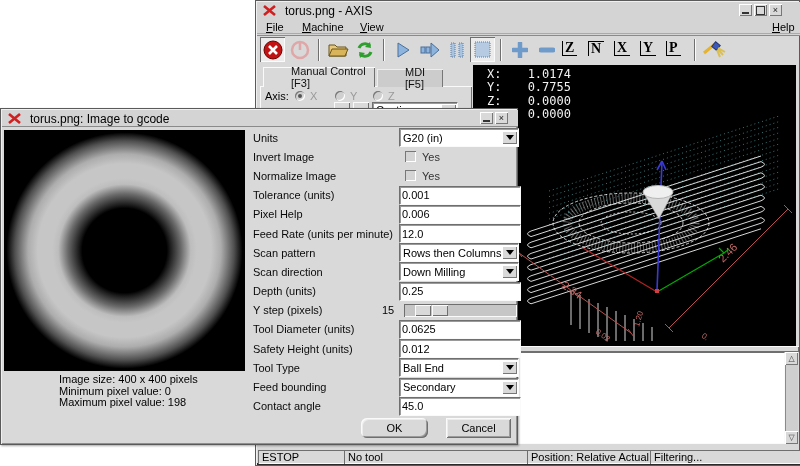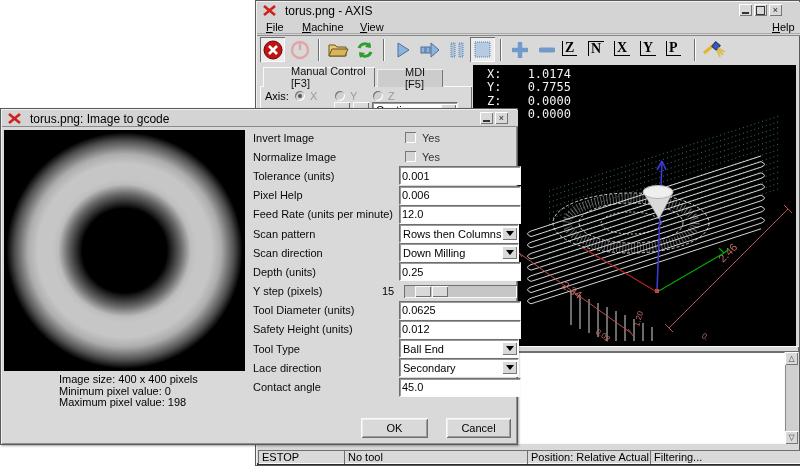--- a/index.html
+++ b/index.html
@@ -320,20 +320,29 @@
   </div>
 
   <div class="abs" style="left:58px;top:265px;line-height:11.6px;color:#000;">
     <div>Image size: 400 x 400 pixels</div>
     <div>Minimum pixel value: 0</div>
     <div>Maximum pixel value: 198</div>
   </div>
 
   <div class="abs" style="left:252px;top:19px;width:264px;">
 
+    <div class="formrow">
+      <span class="rowlabel">Units</span>
+      <div class="ctrl combo">
+        <span class="txt">G20 (in)</span>
+        <span class="arrowbtn">
+            <span class="tri-down"></span>
+          </span>
+      </div>
+    </div>
 
     <div class="formrow">
       <span class="rowlabel">Invert Image</span>
       <div class="ctrl" style="display:flex;align-items:center;">
         <span class="checkbox" style="margin-left:6px;"></span>
         <span style="margin-left:6px;color:#333;">Yes</span>
       </div>
     </div>
 
     <div class="formrow">
@@ -407,34 +416,34 @@
       <span class="rowlabel">Tool Type</span>
       <div class="ctrl combo">
         <span class="txt">Ball End</span>
         <span class="arrowbtn">
             <span class="tri-down"></span>
           </span>
       </div>
     </div>
 
     <div class="formrow">
-      <span class="rowlabel">Lace direction</span>
+      <span class="rowlabel">Feed bounding</span>
       <div class="ctrl combo">
         <span class="txt">Secondary</span>
         <span class="arrowbtn">
             <span class="tri-down"></span>
           </span>
       </div>
     </div>
 
     <div class="formrow">
       <span class="rowlabel">Contact angle</span>
       <input class="ctrl entry" value="45.0" style="">
     </div>
   </div>
 
-  <div class="pushbtn abs" style="left:360px;top:309px;width:67px;height:20px;">
+  <div class="pushbtn abs" style="left:360px;top:309px;width:67px;height:20px;border-radius:6px;">
     <span>OK</span>
   </div>
   <div class="pushbtn abs" style="left:445px;top:309px;width:65px;height:20px;">
     <span>Cancel</span>
   </div>
 </div>
 
 </body></html>

